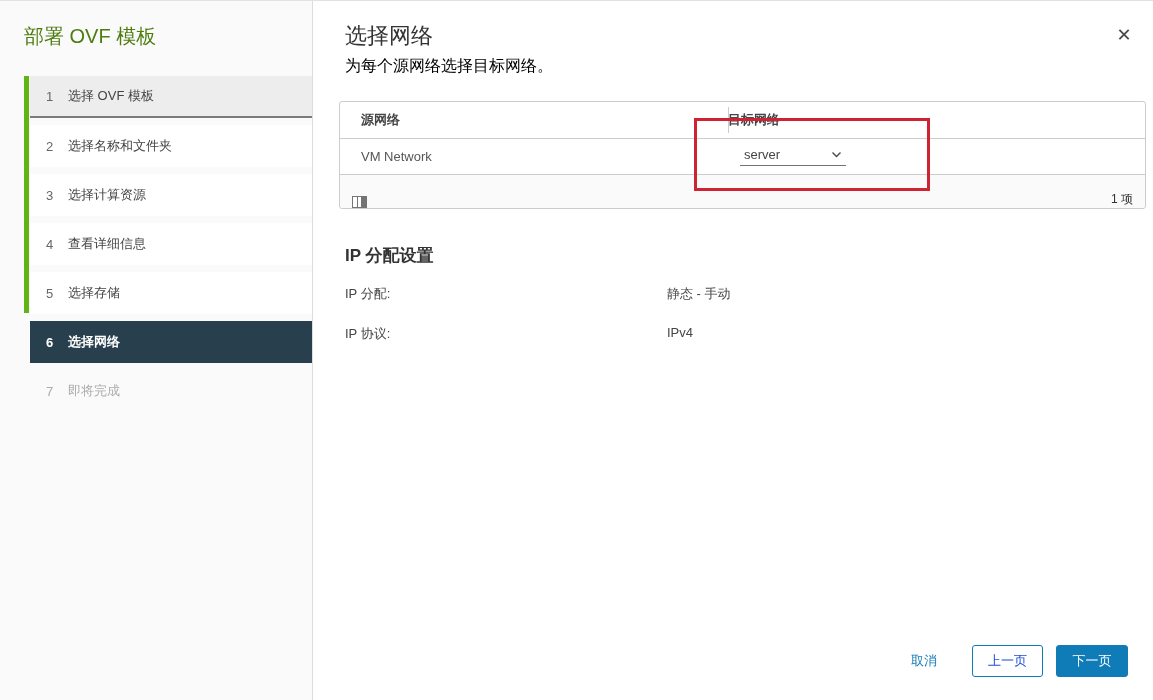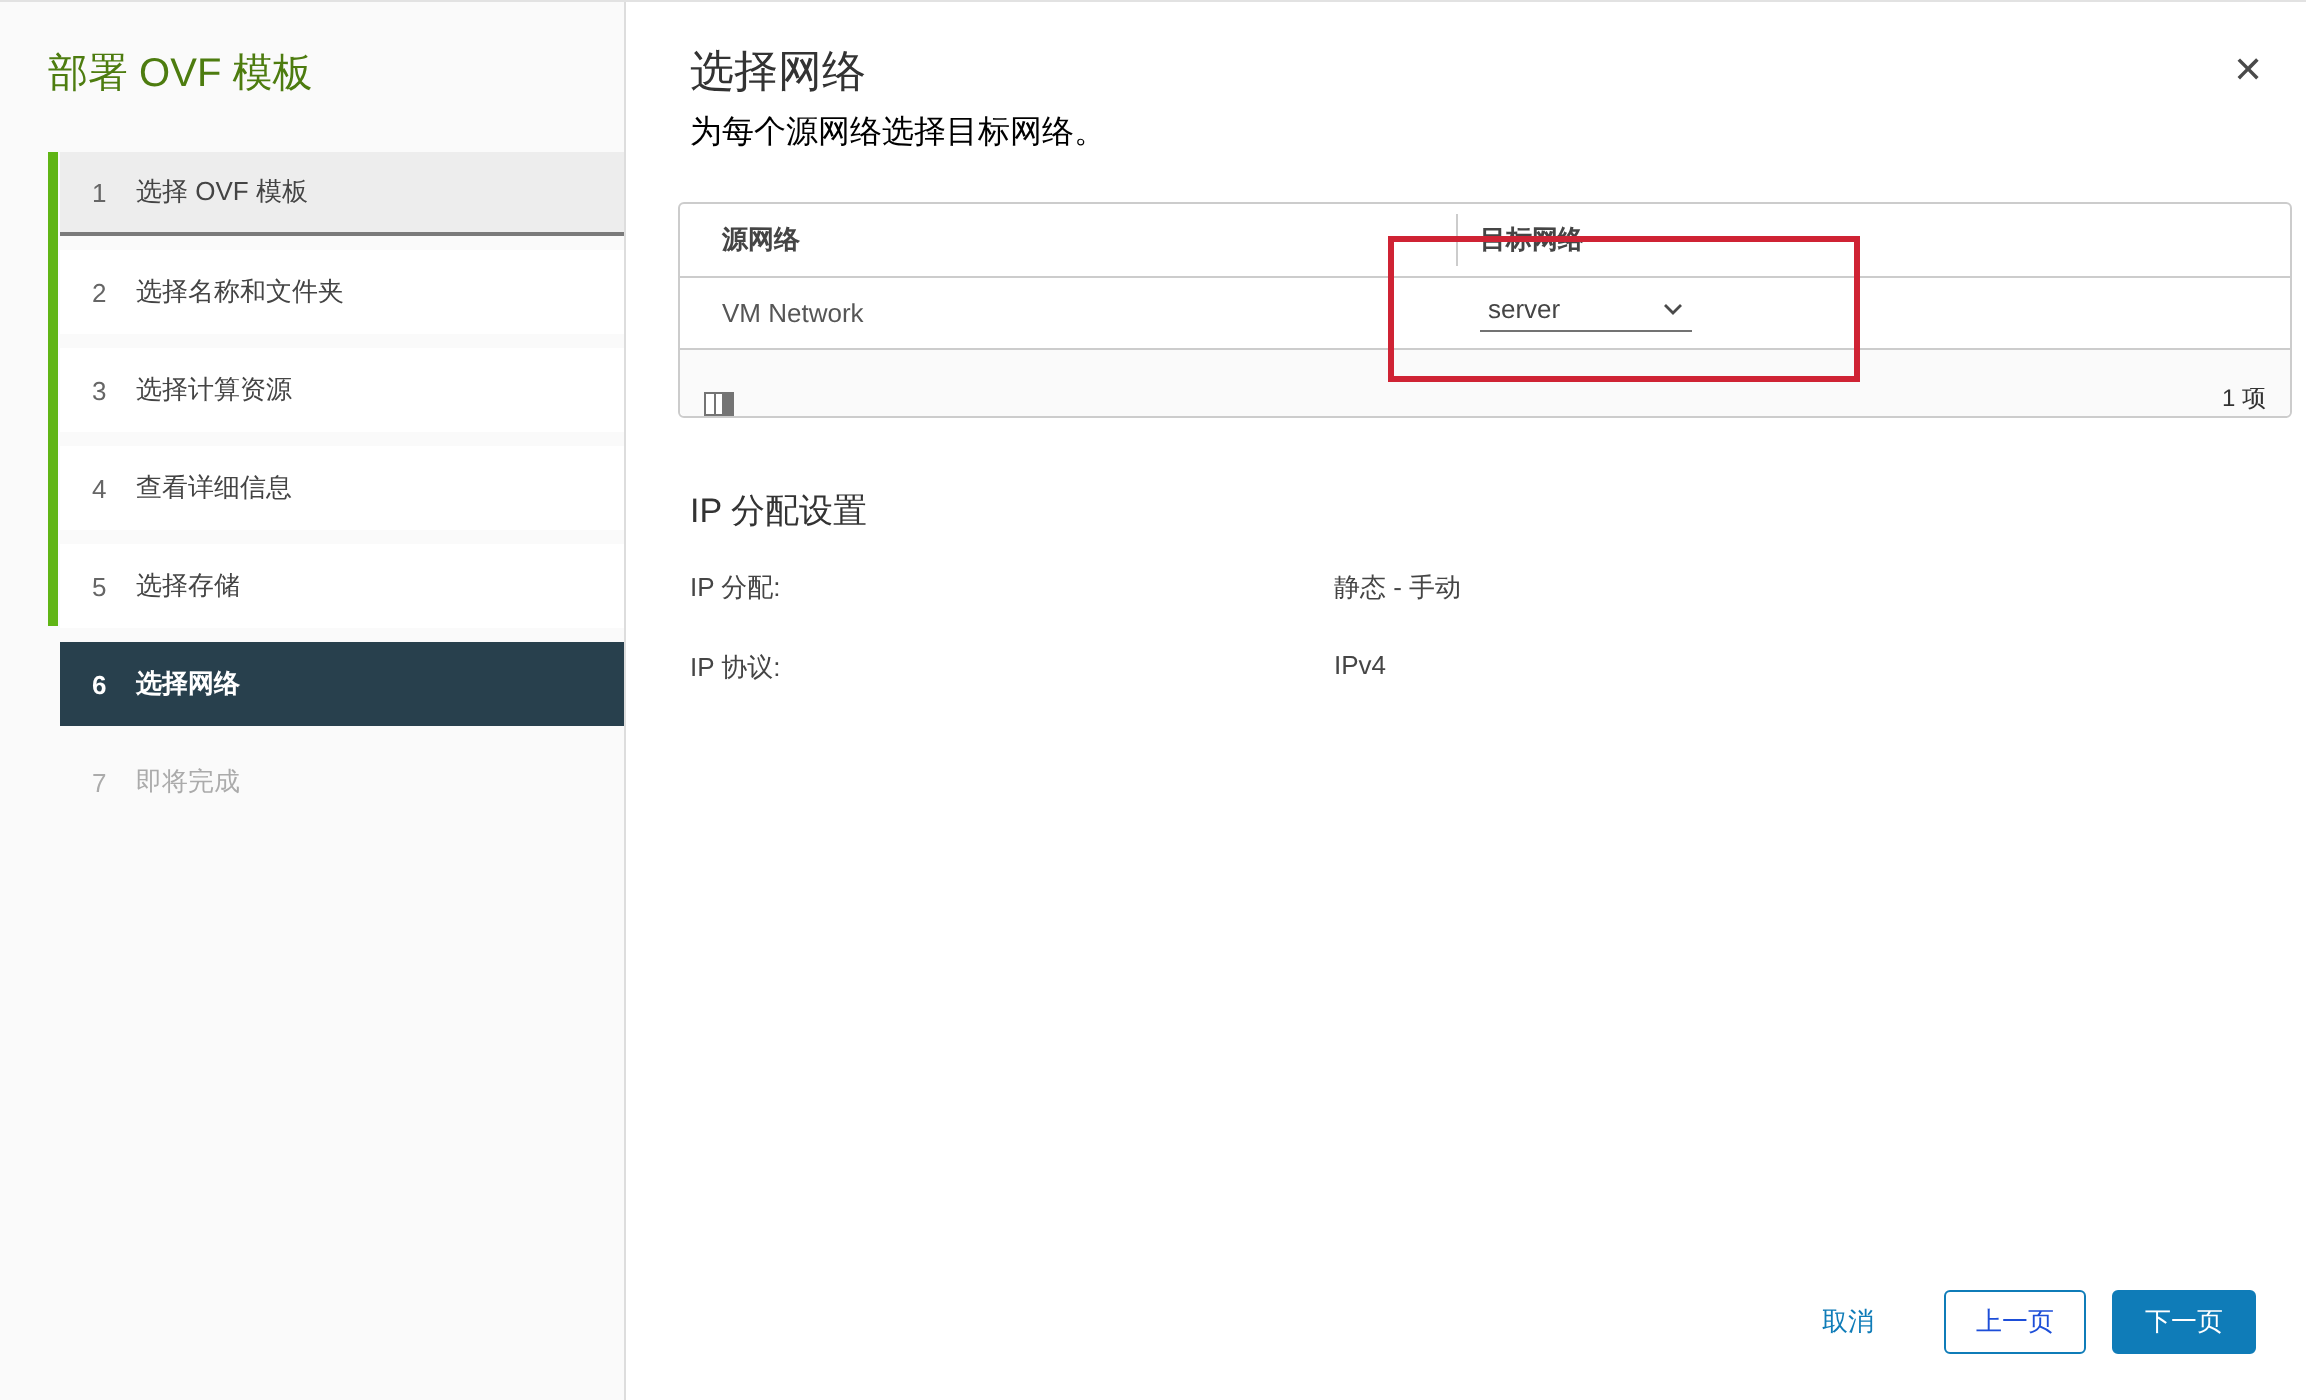--- a/index.html
+++ b/index.html
@@ -54,21 +54,21 @@
 
   
   .net-table {
     position:absolute; left:25px; top:100px; width:807px;
     border:1px solid #cccccc; border-radius:3px; background:#fff;
     font-size:13px;
   }
   .thead { display:flex; height:37px; border-bottom:1px solid #ccc; }
   .th { display:flex; align-items:center; font-weight:700; color:#454545; }
   .th-source { width:388px; padding-left:21px; }
-  .th-target { flex:1; padding-left:12px; position:relative; }
+  .th-target { flex:1; padding-left:0; position:relative; }
   .th-target::before {
     content:""; position:absolute; left:0; top:5px; height:26px;
     border-left:1px solid #cccccc;
   }
   .trow { display:flex; height:36px; border-bottom:1px solid #ccc; }
   .td { display:flex; align-items:center; color:#565656; }
   .td-source { width:388px; padding-left:21px; }
   .td-target { flex:1; padding-left:12px; }
   .select {
     display:flex; align-items:center; justify-content:space-between;
@@ -87,21 +87,21 @@
   .cols-icon i:last-child { border-right:none; background:#747474; }
   .tfoot .count { margin-left:auto; font-size:12px; color:#333; }
 
   
   .annotation-box {
     position:absolute; left:694px; top:117px; width:236px; height:73px;
     border:3px solid #cf2334; z-index:6; pointer-events:none;
   }
 
   
-  .ip-title { position:absolute; left:31px; top:243px; font-size:17px; font-weight:400; color:#333; }
+  .ip-title { position:absolute; left:31px; top:243px; font-size:17px; font-weight:700; color:#333; }
   .ip-row { position:absolute; left:31px; font-size:13px; color:#454545; }
   .ip-row .val { position:absolute; left:322px; white-space:nowrap; color:#454545; }
   .ip-row-1 { top:284px; }
   .ip-row-2 { top:324px; }
 
   
   .btn-cancel {
     position:absolute; left:597px; top:651px;
     background:none; border:none; color:#0f7cb8; font-size:13px; cursor:pointer;
     font-family:"Liberation Sans", sans-serif;

